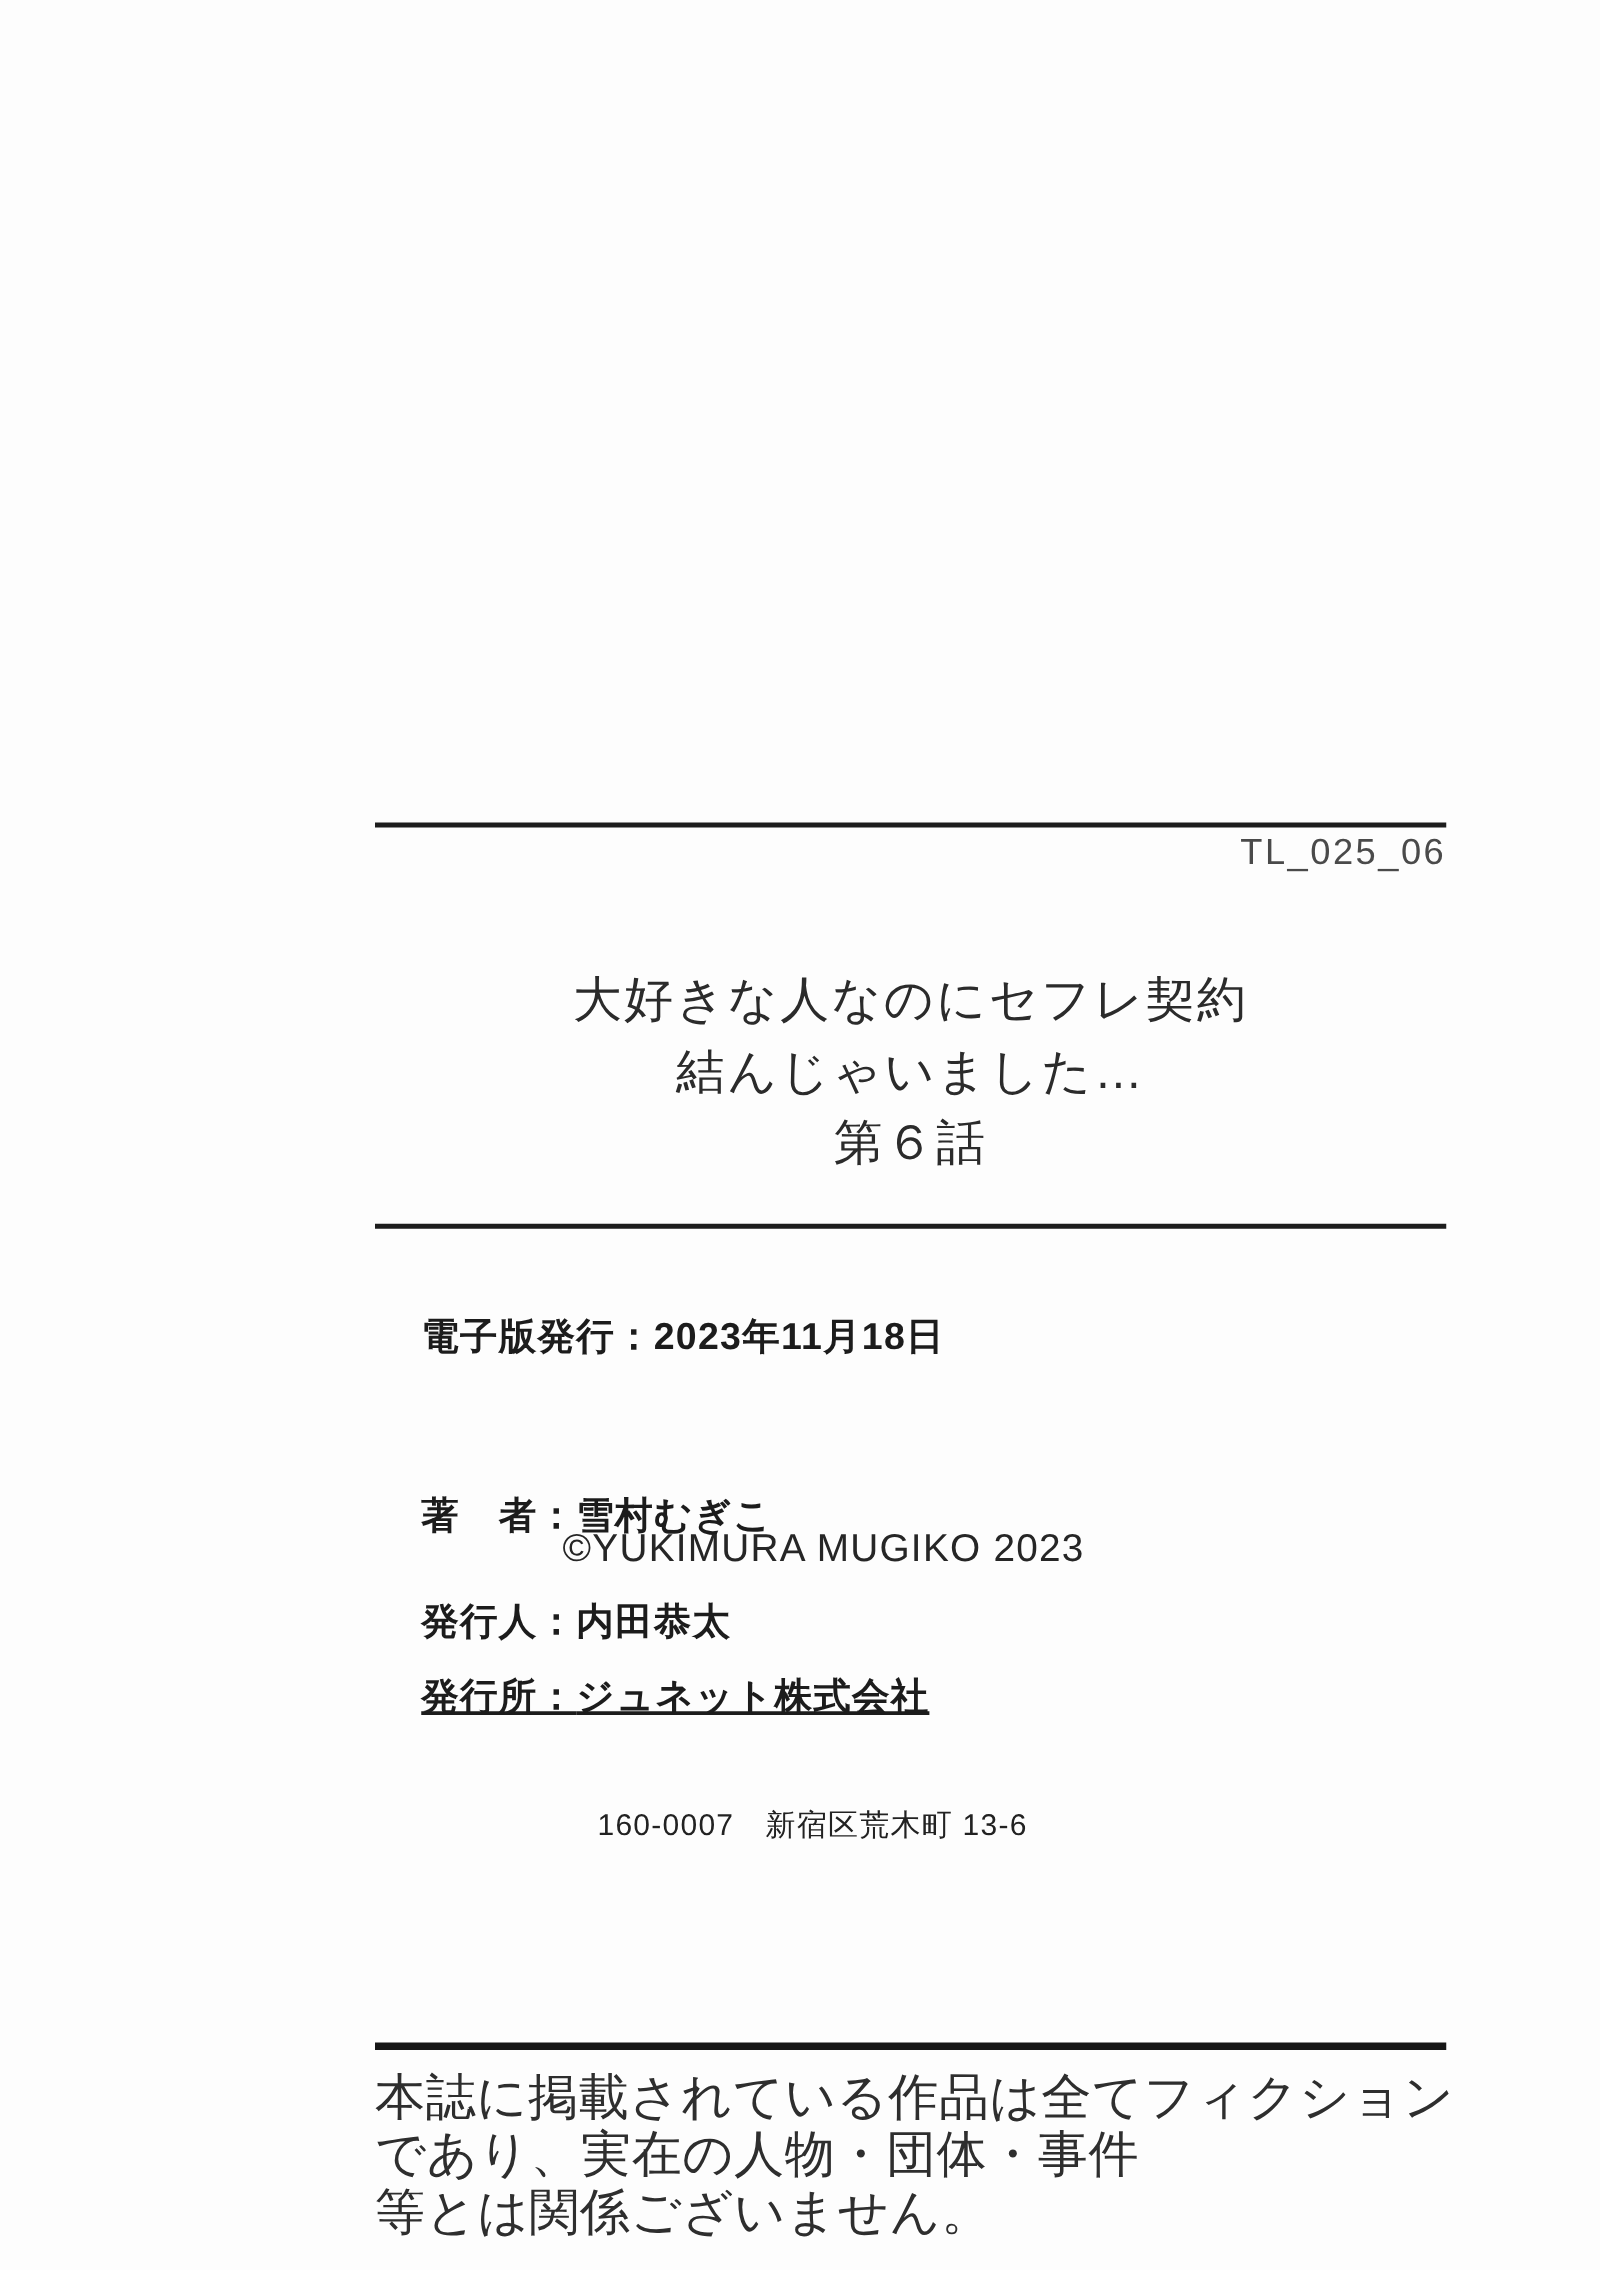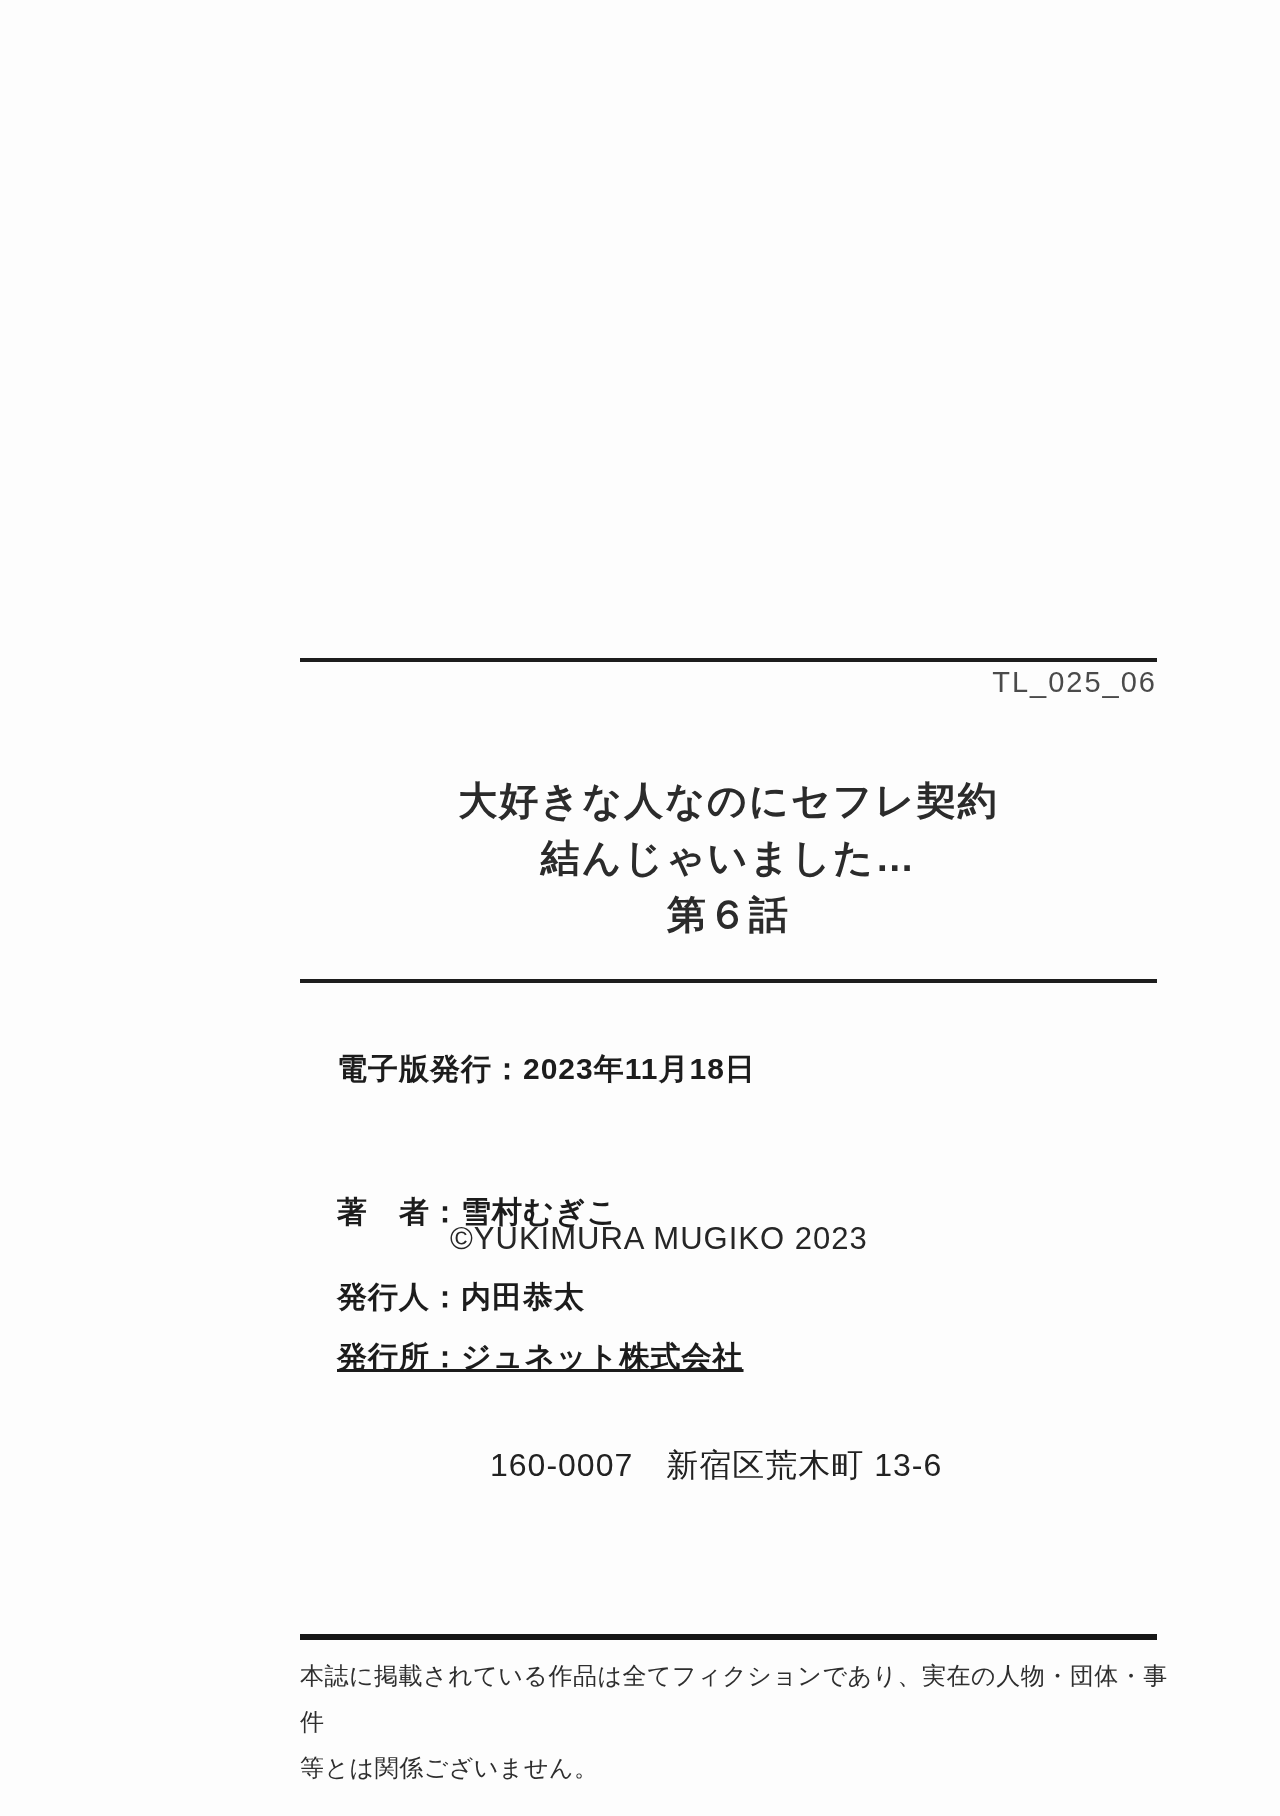--- a/index.html
+++ b/index.html
@@ -42,49 +42,48 @@
   .work-title {
     position: absolute;
     top: 772px;
     left: 300px;
     width: 857px;
     text-align: center;
     font-size: 39px;
     line-height: 57px;
     letter-spacing: 2px;
     color: #2b2b2b;
-    font-weight: 700;
+    font-weight: 400;
   }
 
   .info-row {
     position: absolute;
     left: 337px;
     white-space: nowrap;
     color: #1c1c1c;
   }
   .info-bold { font-size: 30px; font-weight: 700; letter-spacing: 1px; text-align: center; }
   .row-edition   { top: 1049px; }
   .row-author    { top: 1192px; }
   .row-copyright { top: 1221px; left: 450px; font-size: 31px; font-weight: 400; letter-spacing: 1px; color: #262626; }
   .row-pubperson { top: 1277px; }
   .row-pubcompany{ top: 1337px; text-decoration: underline; }
   .row-dept      { top: 1390px; left: 478px; font-size: 32px; font-weight: 500; letter-spacing: 1px; color: #222; }
-  .row-address   { top: 1444px; left: 478px; font-size: 32px; font-weight: 500; letter-spacing: 1px; color: #222; margin-left: 12px; }
+  .row-address   { top: 1444px; left: 478px; font-size: 24px; font-weight: 500; letter-spacing: 1px; color: #222; }
 
   .disclaimer {
     position: absolute;
     top: 1655px;
     left: 300px;
     width: 870px;
-    font-size: 24px;
+    font-size: 40px;
     line-height: 46px;
     letter-spacing: 0.5px;
     color: #2e2e2e;
     font-weight: 400;
-    font-family: Liberation Mono, monospace;
   }
 </style>
 </head>
 <body>
 
 <div class="page">
 
   <div class="rule rule-top"></div>
 
   <div class="page-code">TL_025_06</div>

